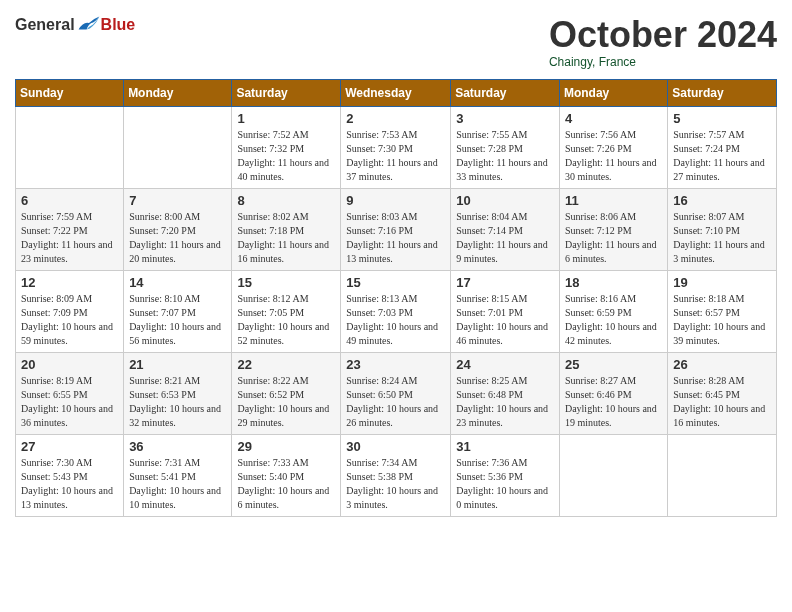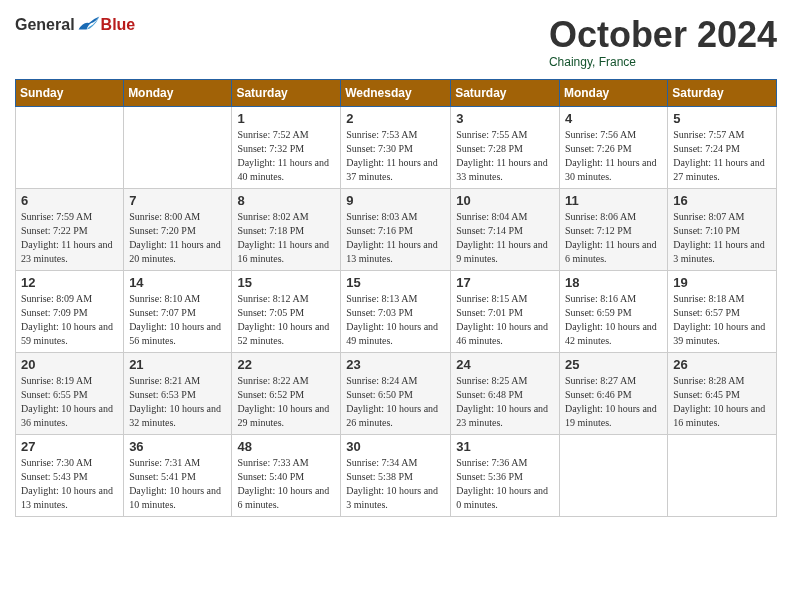--- a/index.html
+++ b/index.html
@@ -244,21 +244,21 @@
       <tr>
         <td>
           <span class="day-number">27</span>
           <div class="day-info">Sunrise: 7:30 AM<br>Sunset: 5:43 PM<br>Daylight: 10 hours and 13 minutes.</div>
         </td>
         <td>
           <span class="day-number">36</span>
           <div class="day-info">Sunrise: 7:31 AM<br>Sunset: 5:41 PM<br>Daylight: 10 hours and 10 minutes.</div>
         </td>
         <td>
-          <span class="day-number">48</span>
+          <span class="day-number">29</span>
           <div class="day-info">Sunrise: 7:33 AM<br>Sunset: 5:40 PM<br>Daylight: 10 hours and 6 minutes.</div>
         </td>
         <td>
           <span class="day-number">30</span>
           <div class="day-info">Sunrise: 7:34 AM<br>Sunset: 5:38 PM<br>Daylight: 10 hours and 3 minutes.</div>
         </td>
         <td>
           <span class="day-number">31</span>
           <div class="day-info">Sunrise: 7:36 AM<br>Sunset: 5:36 PM<br>Daylight: 10 hours and 0 minutes.</div>
         </td>

